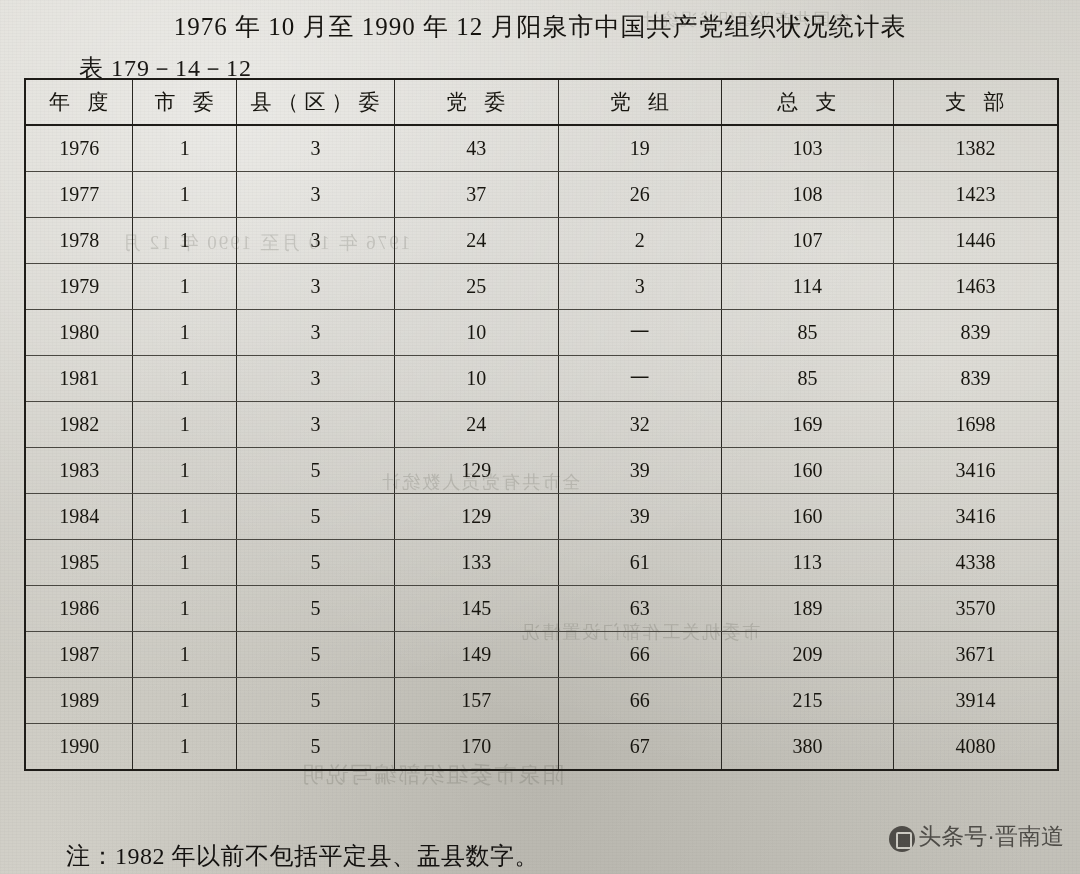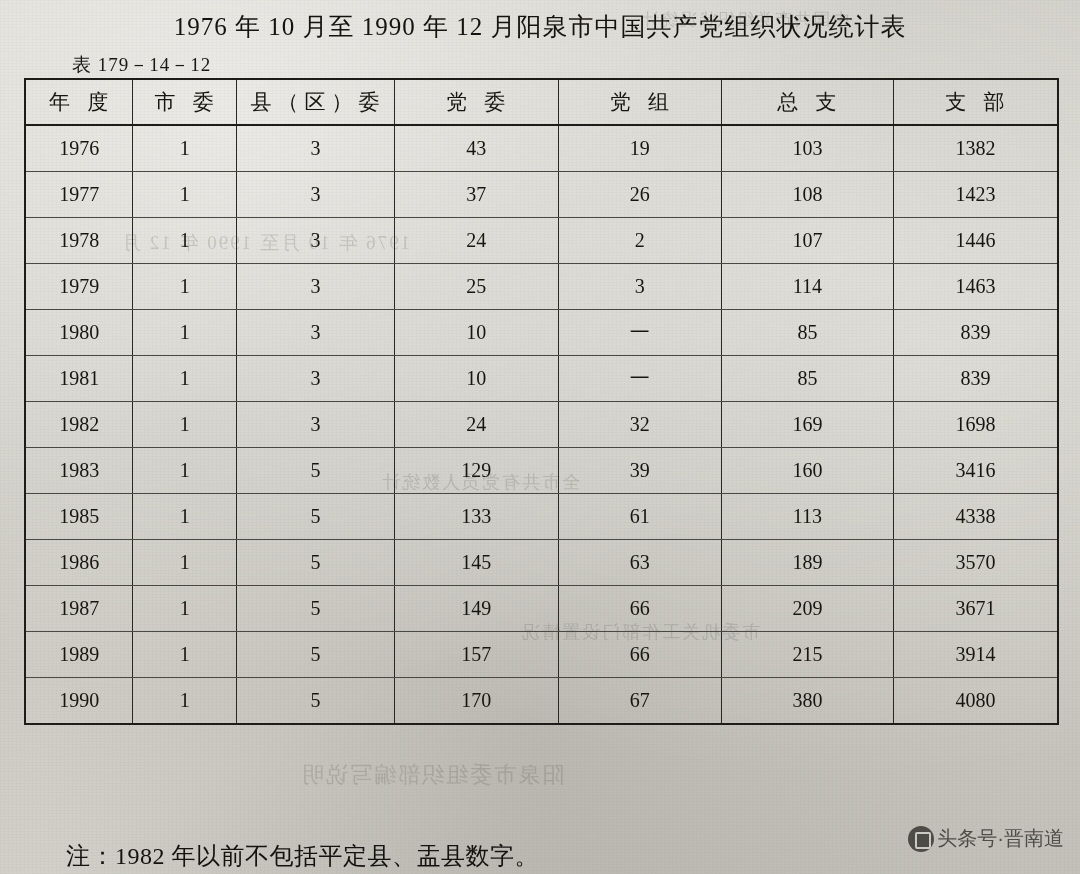--- a/index.html
+++ b/index.html
@@ -48,22 +48,22 @@
     font-size: 25px;
     font-weight: normal;
     color: #15130f;
     letter-spacing: 1px;
     font-family: "Liberation Serif", serif;
   }
 
   #tablenum {
     position: absolute;
     top: 52px;
-    left: 72px;
-    font-size: 19px;
+    left: 79px;
+    font-size: 24px;
     color: #1a1815;
     letter-spacing: 1px;
     font-family: Liberation Serif, serif;
   }
 
   table {
     position: absolute;
     top: 78px;
     left: 24px;
     width: 1035px;
@@ -120,21 +120,21 @@
 
   
   #watermark {
     position: absolute;
     right: 16px;
     bottom: 22px;
     display: flex;
     align-items: flex-end;
     gap: 3px;
     color: #3b3935;
-    font-size: 20px;
+    font-size: 23px;
     opacity: 0.85;
     font-family: "Liberation Sans", sans-serif;
   }
   #watermark .wm-logo {
     width: 26px;
     height: 26px;
     border-radius: 50%;
     background: #3b3935;
     position: relative;
     flex: none;
@@ -266,20 +266,29 @@
       <tr>
         <td>1983</td>
         <td>1</td>
         <td>5</td>
         <td>129</td>
         <td>39</td>
         <td>160</td>
         <td>3416</td>
       </tr>
       <tr>
+        <td>1984</td>
+        <td>1</td>
+        <td>5</td>
+        <td>129</td>
+        <td>39</td>
+        <td>160</td>
+        <td>3416</td>
+      </tr>
+      <tr>
         <td>1985</td>
         <td>1</td>
         <td>5</td>
         <td>133</td>
         <td>61</td>
         <td>113</td>
         <td>4338</td>
       </tr>
       <tr>
         <td>1986</td>

